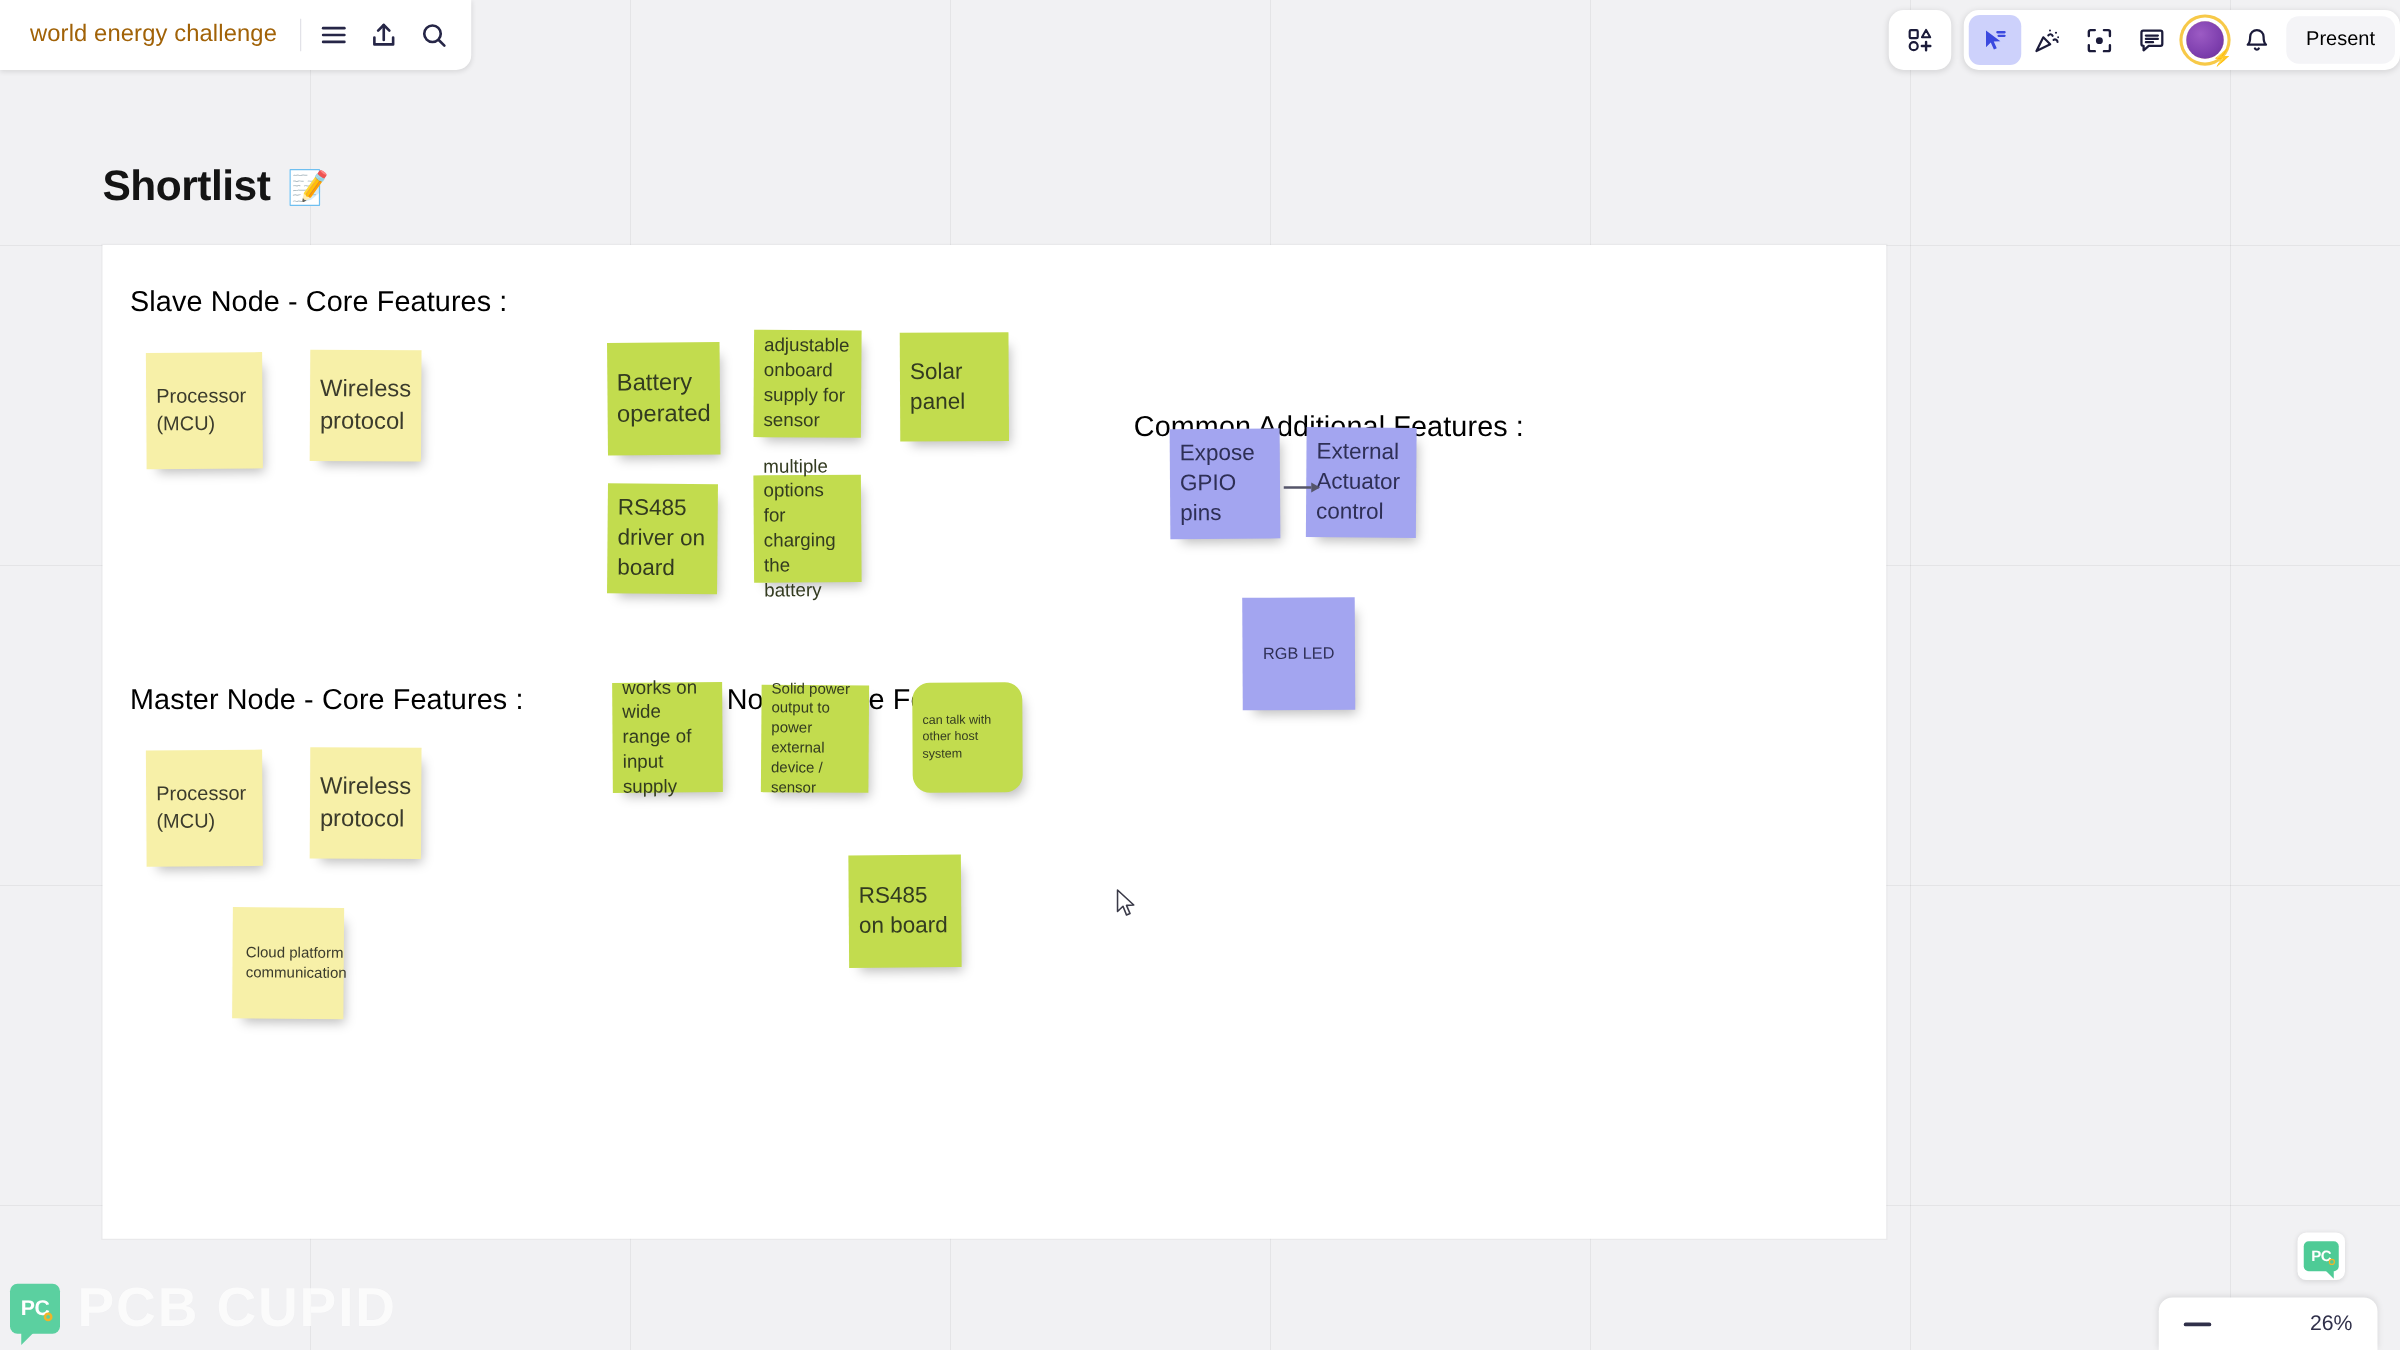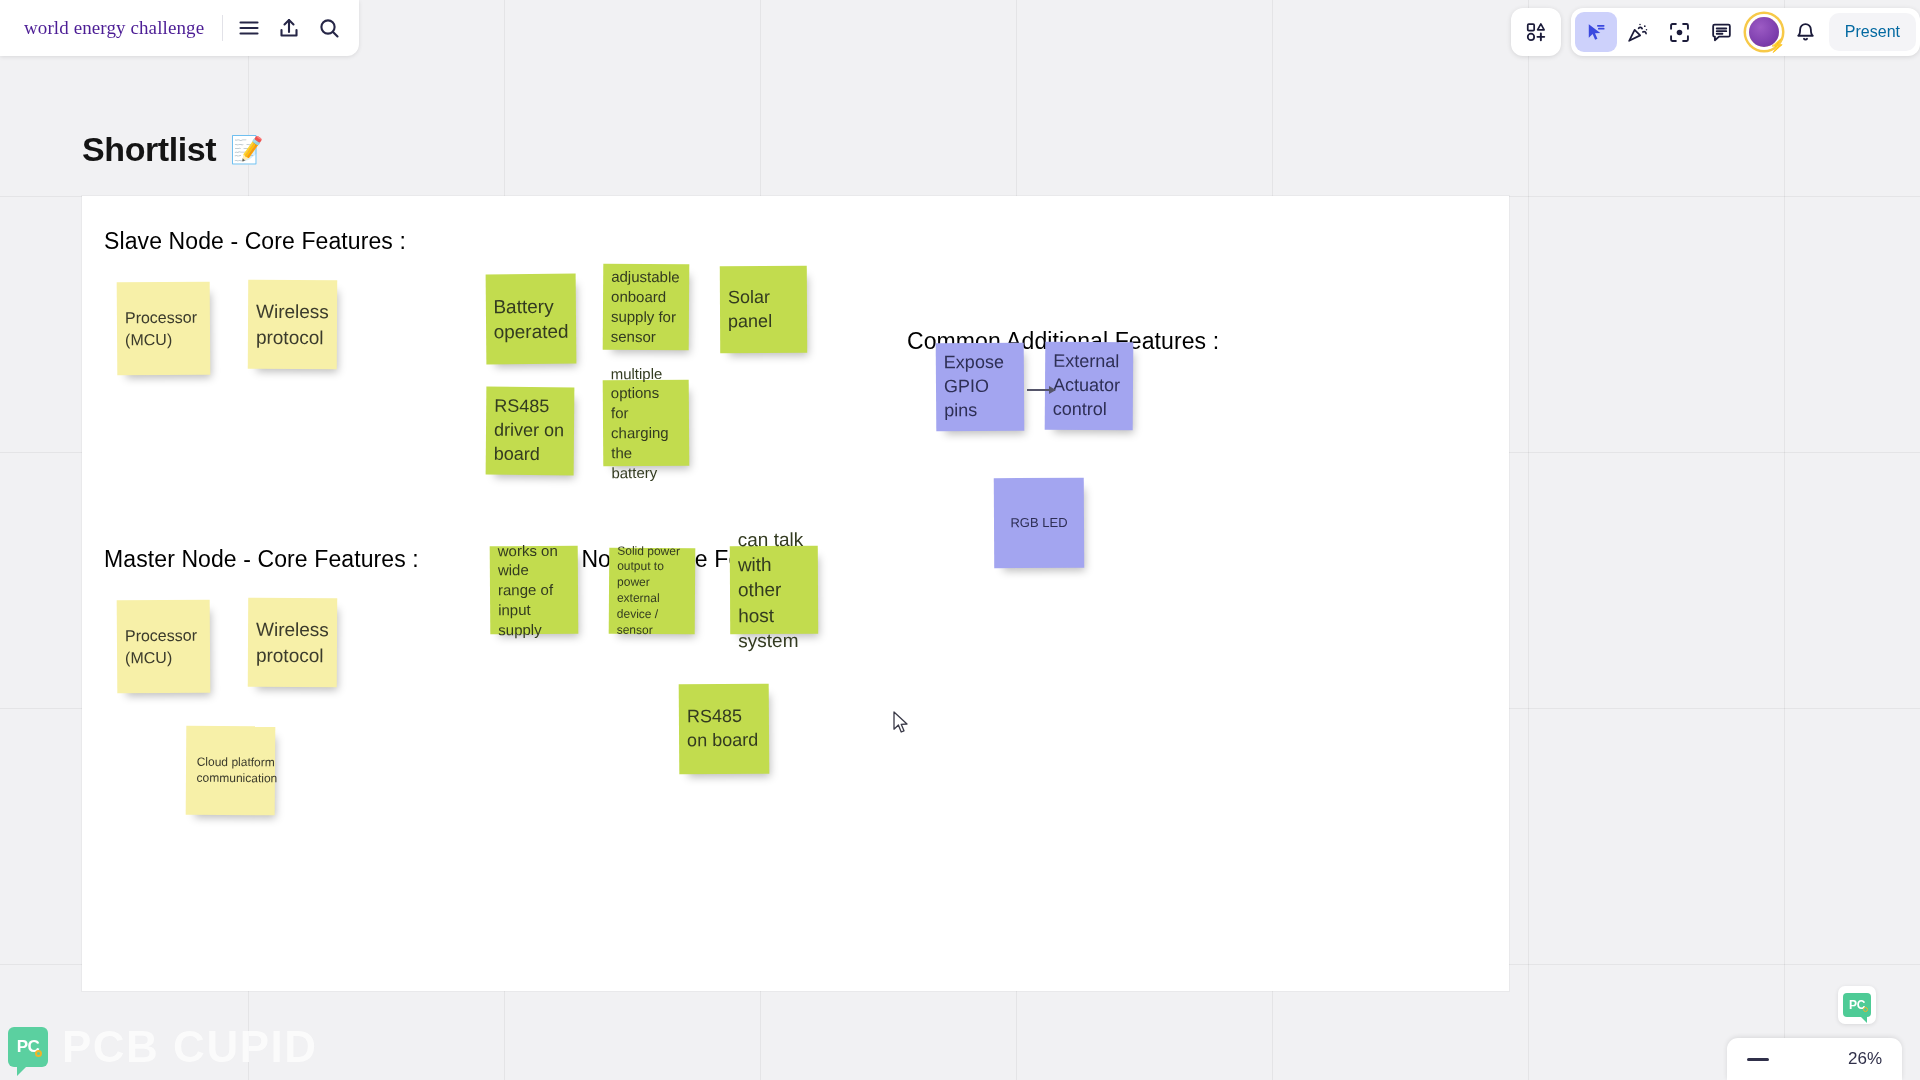--- a/index.html
+++ b/index.html
@@ -28,24 +28,23 @@
     position: absolute; top: 0; left: 0;
     height: 56px;
     display: flex; align-items: center;
     background: #ffffff;
     border-bottom-right-radius: 12px;
     padding-left: 16px; padding-right: 10px;
     box-shadow: 0 1px 4px rgba(0,0,0,0.10);
     z-index: 20;
   }
   .board-title {
-    font-size: 19px; color: #4c1d95; font-weight: 500;
+    font-size: 19px; color: #a16207; font-weight: 500;
     letter-spacing: .1px; white-space: nowrap;
     padding: 4px 12px 4px 8px;
-    font-family: Liberation Serif, serif;
   }
   .vdiv { width: 1px; height: 26px; background: #e2e2e8; margin: 0 6px; }
   .tb-btn {
     width: 40px; height: 40px; display: flex;
     align-items: center; justify-content: center;
     border-radius: 8px; cursor: pointer;
   }
 
   
   .topbar-right {
@@ -63,21 +62,21 @@
   .tr-btn {
     width: 42px; height: 40px;
     display: flex; align-items: center; justify-content: center;
     border-radius: 9px; cursor: pointer;
   }
   .tr-btn.active { background: #cdd1fb; }
   .present-btn {
     background: #f4f4f7; border-radius: 10px;
     height: 38px; display: flex; align-items: center;
     padding: 0 16px; margin-left: 2px; cursor: pointer;
-    font-size: 16px; color: #0369a1; font-weight: 500;
+    font-size: 16px; color: #000000; font-weight: 500;
     white-space: nowrap;
   }
   .avatar-ring {
     width: 30px; height: 30px; border-radius: 50%;
     background: radial-gradient(circle at 38% 34%, #9c5bc4 0%, #7e3fae 60%, #6a2f96 100%);
     box-shadow: 0 0 0 3px #ffffff, 0 0 0 5.5px #f7c948;
     position: relative;
   }
   .avatar-bolt {
     position: absolute; right: -7px; bottom: -5px;
@@ -321,21 +320,21 @@
       <div class="note green" style="left: 404px; top: 191px; width: 88px; height: 88px; font-size: 18px; transform: rotate(0.5deg);">RS485 driver on board</div>
       <div class="note green" style="left: 521px; top: 184px; width: 86px; height: 86px; font-size: 15px; transform: rotate(-0.4deg);">multiple options for charging the battery</div>
       <div class="note purple" style="left: 854px; top: 147px; width: 88px; height: 88px; font-size: 18px; transform: rotate(-0.4deg);">Expose GPIO pins</div>
       <div class="note purple" style="left: 963px; top: 146px; width: 88px; height: 88px; font-size: 18px; transform: rotate(0.4deg);">External Actuator control</div>
       <div class="note purple" style="left: 912px; top: 282px; width: 90px; height: 90px; font-size: 13px; transform: rotate(-0.3deg);">RGB LED</div>
       <div class="note yellow" style="left: 35px; top: 404px; width: 93px; height: 93px; font-size: 16px; transform: rotate(-0.4deg);">Processor (MCU)</div>
       <div class="note yellow" style="left: 166px; top: 402px; width: 89px; height: 89px; font-size: 19px; transform: rotate(0.3deg);">Wireless protocol</div>
       <div class="note yellow" style="left: 104px; top: 530px; width: 89px; height: 89px; font-size: 12px; transform: rotate(0.4deg); padding-left: 21px;">Cloud platform communication</div>
       <div class="note green" style="left: 408px; top: 350px; width: 88px; height: 88px; font-size: 15px; transform: rotate(-0.4deg);">works on wide range of input supply</div>
       <div class="note green" style="left: 527px; top: 352px; width: 86px; height: 86px; font-size: 12px; transform: rotate(0.4deg);">Solid power output to power external device / sensor</div>
-      <div class="note green" style="left: 648px; top: 350px; width: 88px; height: 88px; font-size: 19px; transform: rotate(-0.3deg);">can talk with other host system</div>
+      <div class="note green" style="left: 648px; top: 350px; width: 88px; height: 88px; font-size: 10px; transform: rotate(-0.3deg); border-radius: 14px;">can talk with other host system</div>
       <div class="note green" style="left: 597px; top: 488px; width: 90px; height: 90px; font-size: 18px; transform: rotate(-0.4deg);">RS485 on board</div>
       <div class="arrow" style="left: 945px; top: 190px;">
         <div class="shaft"></div>
         <div class="head"></div>
       </div>
     </div>
 
   <div class="watermark">
     <div class="wm-logo">
       <span>PC</span>

